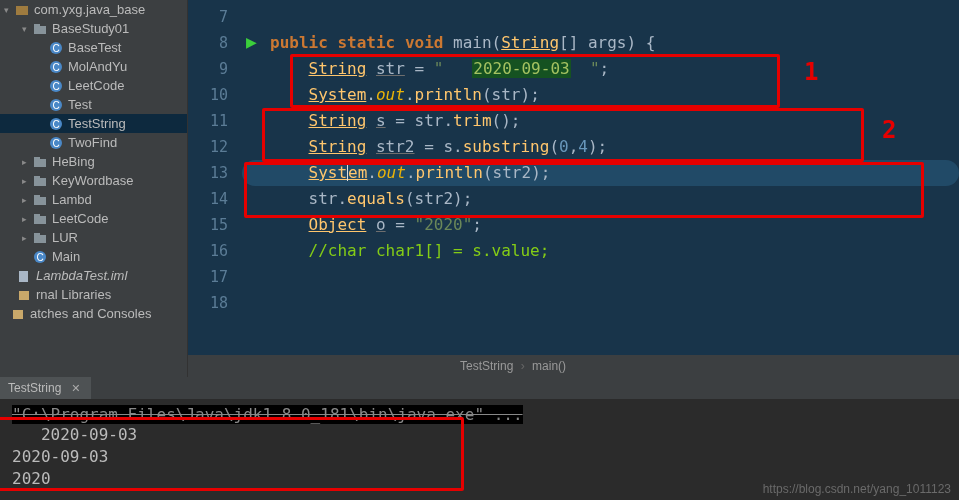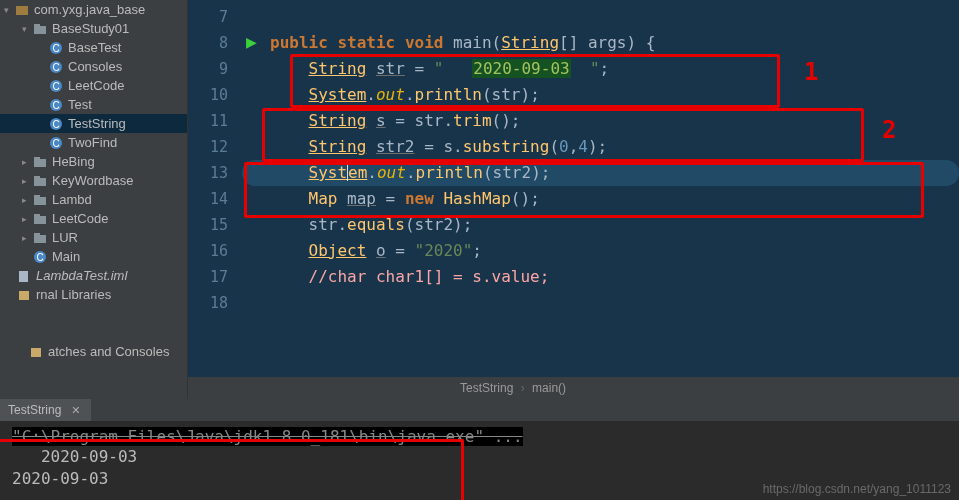--- a/index.html
+++ b/index.html
@@ -106,21 +106,21 @@
   .kw { color: #cc7832; font-weight: bold; }
   .typ { color: #ffc66d; text-decoration: underline; text-decoration-color: #ffc66d; }
   .typw { color: #ffc66d; }
   .ident { color: #a9b7c6; }
   .var { color: #a9b7c6; text-decoration: underline; text-decoration-color: #6e6e6e; }
   .field { color: #eab308; font-style: italic; }
   .func { color: #ffc66d; }
   .str { color: #6a8759; }
   .num { color: #6897bb; }
   .punc { color: #a9b7c6; }
-  .comment { color: #fca5a5; }
+  .comment { color: #84cc16; }
   .highlight-date { background: #155221; color: #a5c261; padding: 0 1px; }
   .redbox {
     position: absolute;
     border: 3px solid #e60000;
     pointer-events: none;
     border-radius: 2px;
   }
   .annot-num {
     position: absolute;
     color: #e60000;
@@ -221,21 +221,21 @@
             <span class="label">BaseTest</span>
           </div>
           <div class="tree-row" style="padding-left: 38px;">
             <span class="arrow"></span>
             <span class="icon">
               <svg width="14" height="14">
                 <circle cx="7" cy="7" r="6" fill="#4a88c7"></circle>
                 <text x="7" y="11" font-size="10" fill="#fff" text-anchor="middle" font-family="Arial">C</text>
               </svg>
             </span>
-            <span class="label">Consoles</span>
+            <span class="label">MolAndYu</span>
           </div>
           <div class="tree-row" style="padding-left: 38px;">
             <span class="arrow"></span>
             <span class="icon">
               <svg width="14" height="14">
                 <circle cx="7" cy="7" r="6" fill="#4a88c7"></circle>
                 <text x="7" y="11" font-size="10" fill="#fff" text-anchor="middle" font-family="Arial">C</text>
               </svg>
             </span>
             <span class="label">LeetCode</span>
@@ -341,21 +341,21 @@
           </div>
           <div class="tree-row" style="padding-left: 6px;">
             <span class="arrow"></span>
             <span class="icon">
               <svg width="14" height="12">
                 <rect x="2" y="2" width="10" height="9" fill="#c9a86a"></rect>
               </svg>
             </span>
             <span class="label">rnal Libraries</span>
           </div>
-          <div class="tree-row" style="padding-left: 18px; margin-top: 38px;">
+          <div class="tree-row" style="padding-left: 0;">
             <span class="arrow"></span>
             <span class="icon">
               <svg width="14" height="12">
                 <rect x="2" y="2" width="10" height="9" fill="#c9a86a"></rect>
               </svg>
             </span>
             <span class="label">atches and Consoles</span>
           </div>
         </div>
     </div>
@@ -384,21 +384,20 @@
           <div class="redbox" style="left:2px; top:162px; width:680px; height:56px;"></div>
           <div class="annot-num" style="left:562px; top:58px;">1</div>
           <div class="annot-num" style="left:640px; top:116px;">2</div>
         <div class="line"></div>
             <div class="line"><span class="kw">public </span><span class="kw">static </span><span class="kw">void </span><span class="ident">main</span><span class="punc">(</span><span class="typ">String</span><span class="punc">[] </span><span class="ident">args</span><span class="punc">) {</span></div>
             <div class="line">    <span class="typ">String</span><span class="ident"> </span><span class="var">str</span><span class="ident"> = </span><span class="str">"   </span><span class="highlight-date">2020-09-03</span><span class="str">  "</span><span class="punc">;</span></div>
             <div class="line">    <span class="typ">System</span><span class="punc">.</span><span class="field">out</span><span class="punc">.</span><span class="func">println</span><span class="punc">(</span><span class="ident">str</span><span class="punc">);</span></div>
             <div class="line">    <span class="typ">String</span><span class="ident"> </span><span class="var">s</span><span class="ident"> = </span><span class="ident">str</span><span class="punc">.</span><span class="func">trim</span><span class="punc">();</span></div>
             <div class="line">    <span class="typ">String</span><span class="ident"> </span><span class="var">str2</span><span class="ident"> = </span><span class="ident">s</span><span class="punc">.</span><span class="func">substring</span><span class="punc">(</span><span class="num">0</span><span class="punc">,</span><span class="num">4</span><span class="punc">);</span></div>
             <div class="line current">    <span class="typ">Syst</span><span class="caret"></span><span class="typ">em</span><span class="punc">.</span><span class="field">out</span><span class="punc">.</span><span class="func">println</span><span class="punc">(</span><span class="ident">str2</span><span class="punc">);</span></div>
-            <div class="line">    <span class="typw">Map</span><span class="ident"> </span><span class="var">map</span><span class="ident"> = </span><span class="kw">new </span><span class="typw">HashMap</span><span class="punc">();</span></div>
             <div class="line">    <span class="ident">str</span><span class="punc">.</span><span class="func">equals</span><span class="punc">(</span><span class="ident">str2</span><span class="punc">);</span></div>
             <div class="line">    <span class="typ">Object</span><span class="ident"> </span><span class="var">o</span><span class="ident"> = </span><span class="str">"2020"</span><span class="punc">;</span></div>
             <div class="line">    <span class="comment">//char char1[] = s.value;</span></div>
           </div>
       </div>
       <div class="crumb-bar">
         <span>TestString</span>
         <span class="sep">›</span>
         <span>main()</span>
       </div>
@@ -410,19 +409,20 @@
       <div class="tab">
         <span>TestString</span>
         <span class="x">✕</span>
       </div>
     </div>
     <div class="console-body">
       <div><span class="cmd">"C:\Program Files\Java\jdk1.8.0_181\bin\java.exe" ...</span></div>
       <div id="console-lines">
           <div class="out-line">   2020-09-03  </div>
           <div class="out-line">2020-09-03</div>
+          <div class="out-line">2020</div>
         </div>
       <div class="redbox" style="left:-6px; top:18px; width:470px; height:74px;"></div>
     </div>
   </div>
 </div>
 
 <div class="footer">https://blog.csdn.net/yang_1011123</div>
 
 </body></html>

